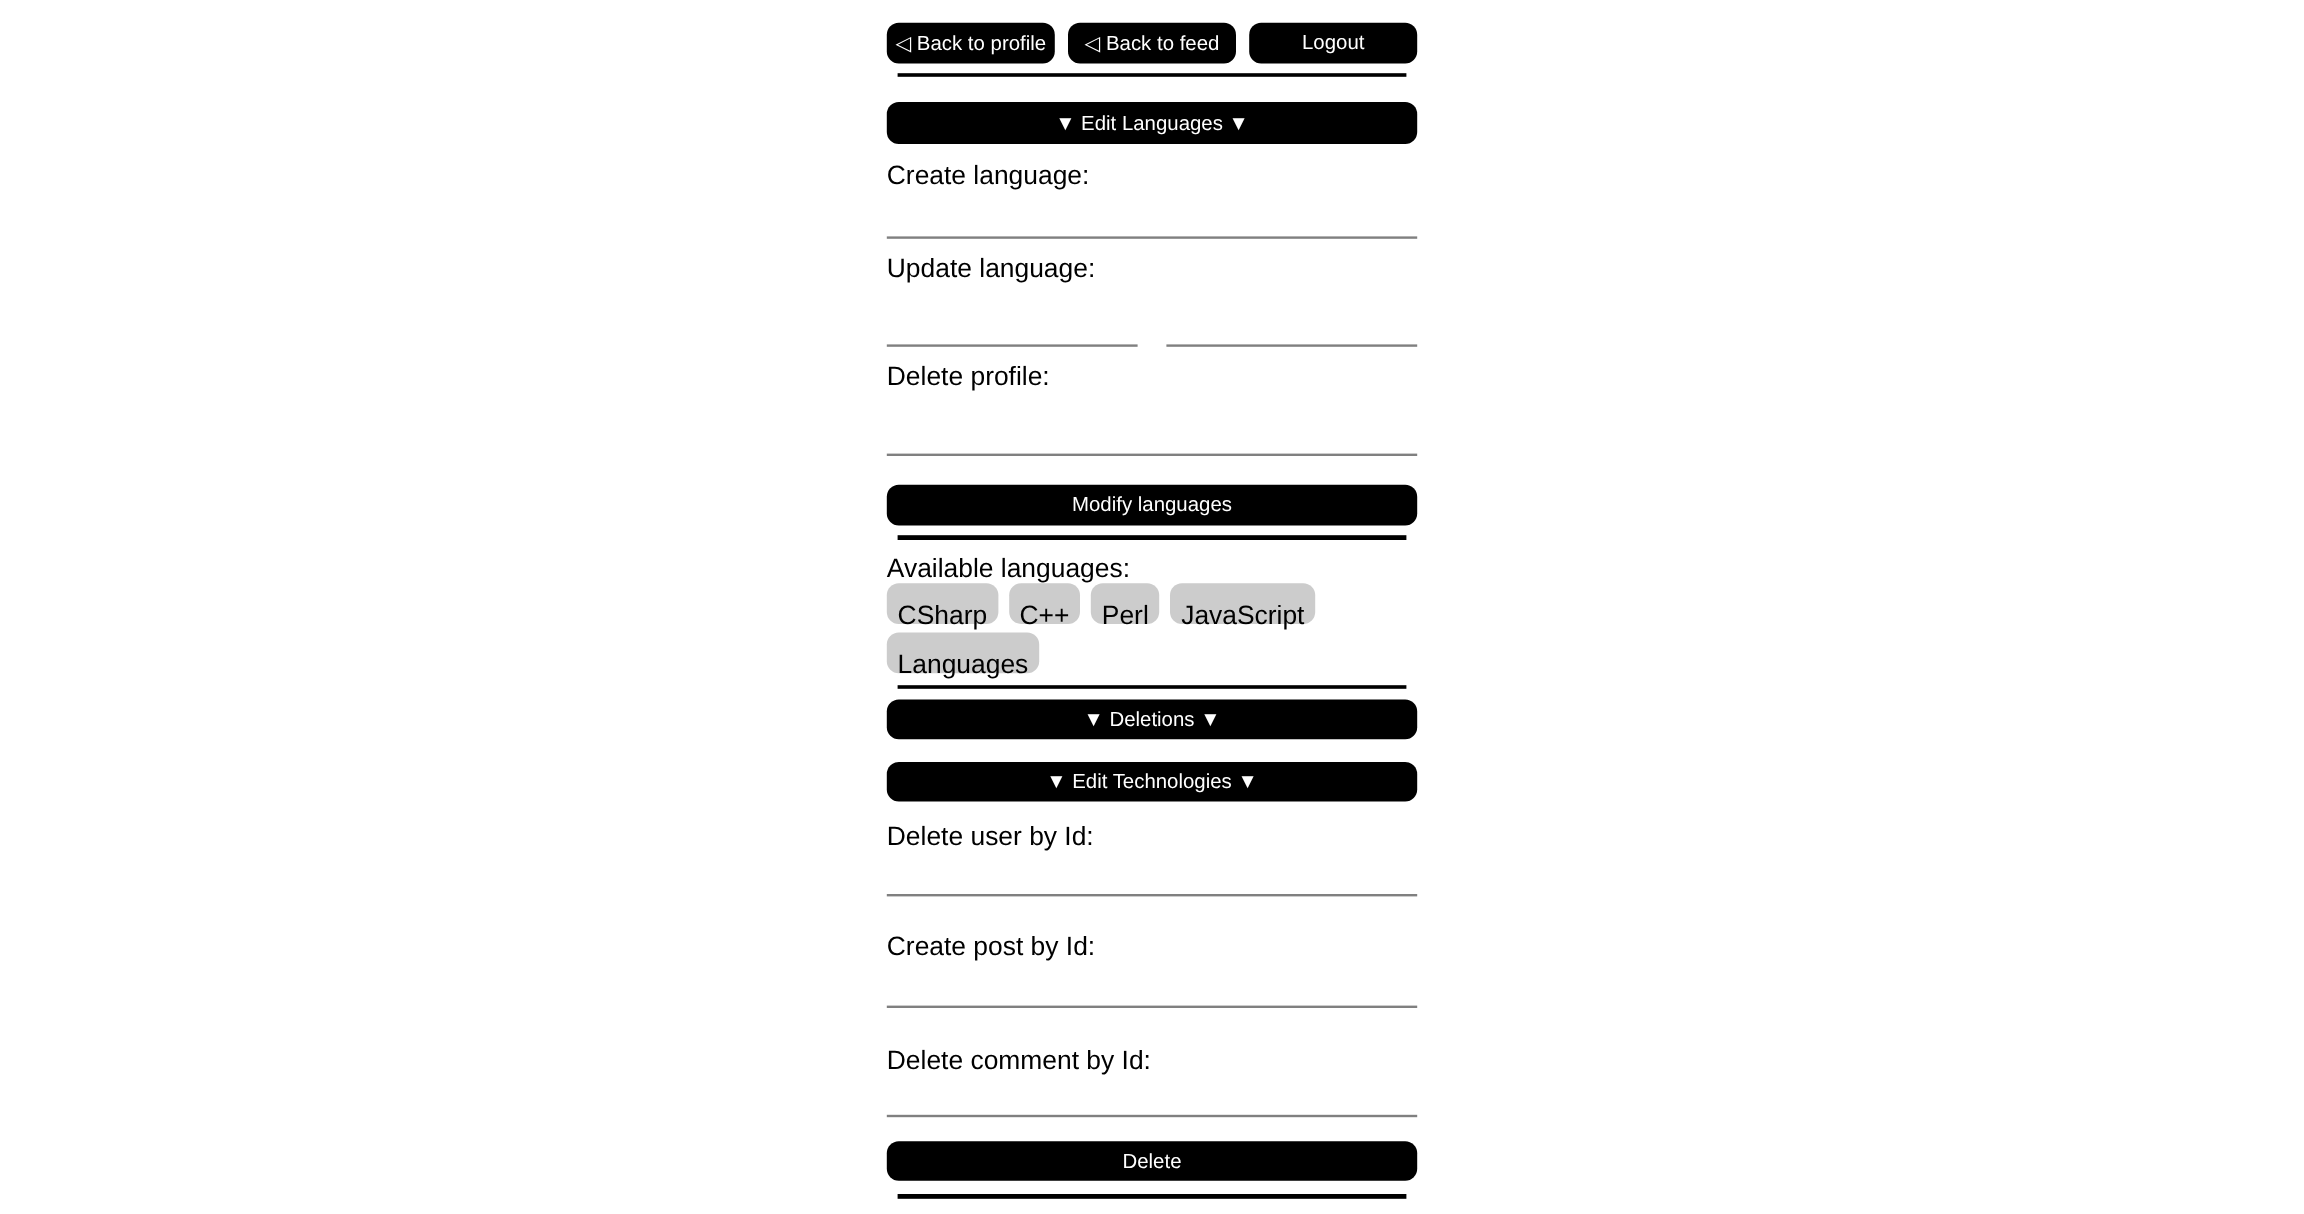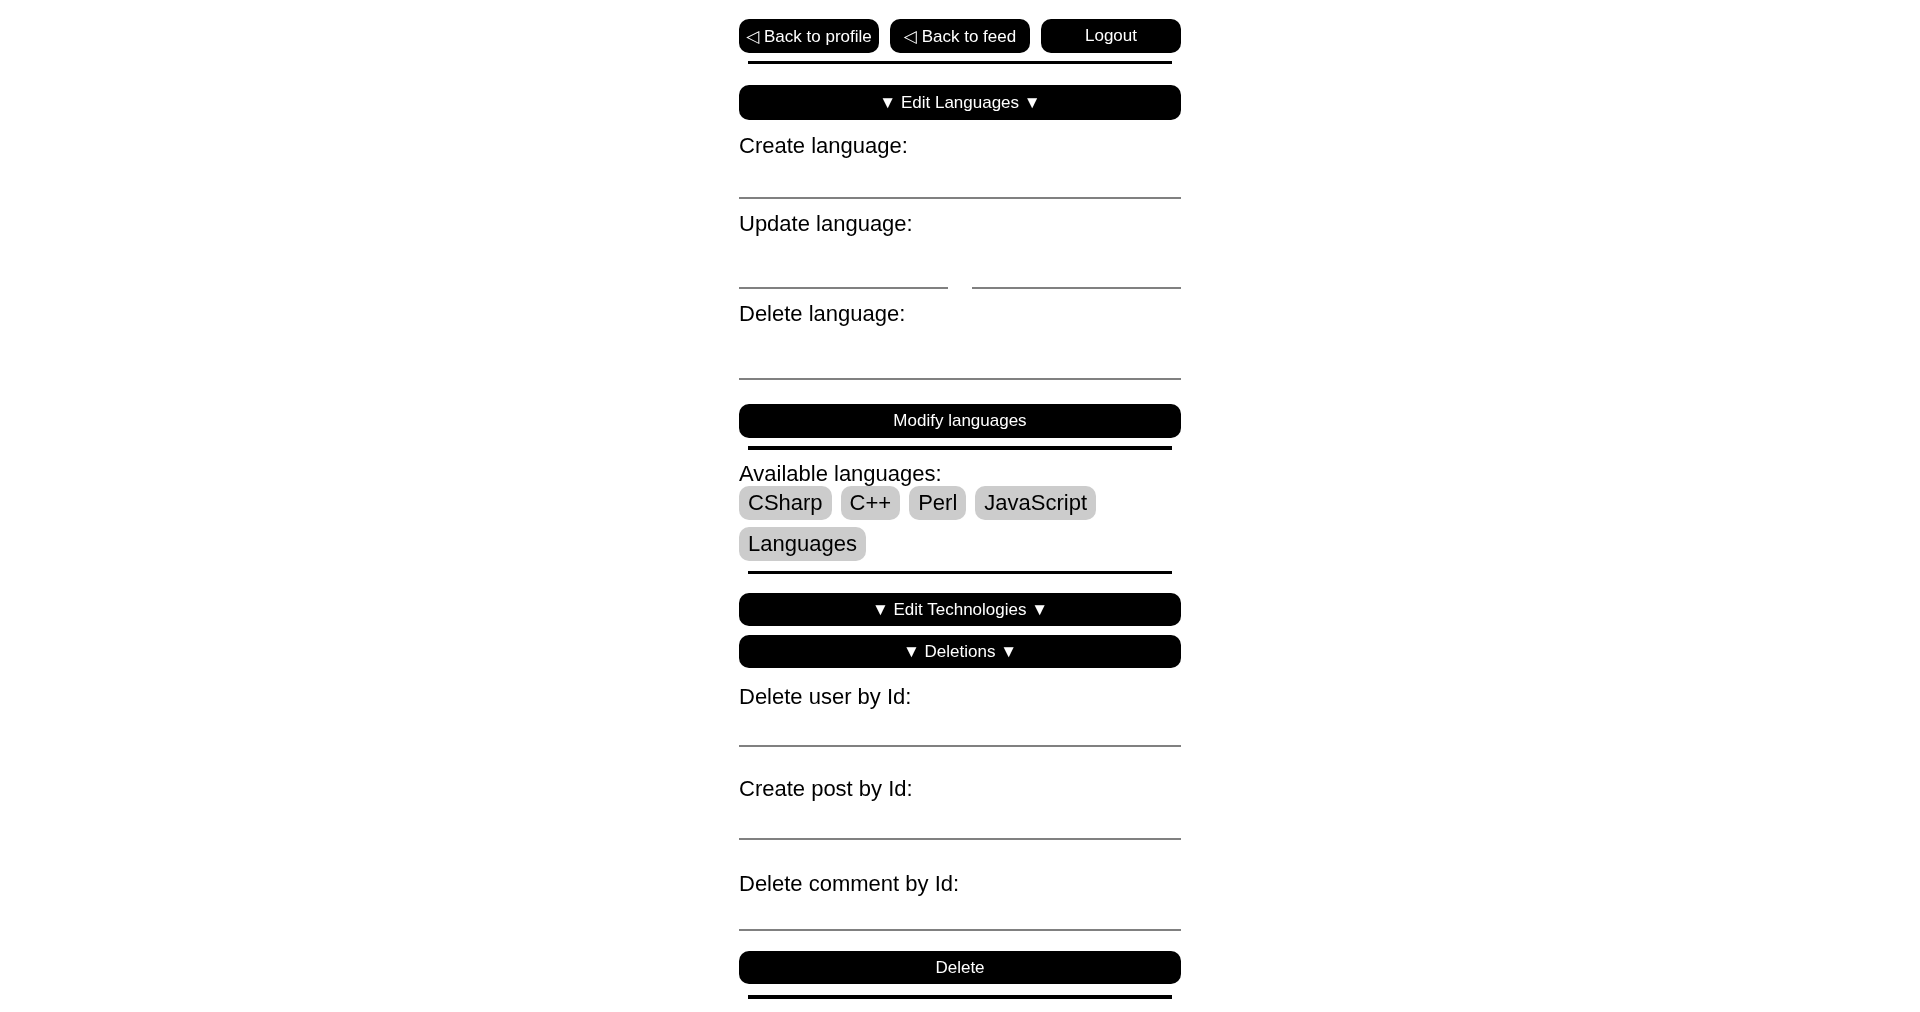--- a/index.html
+++ b/index.html
@@ -62,21 +62,21 @@
   .update-row { display: flex; justify-content: space-between; }
   .update-row .underline-input { width: 209px; height: 53px; }
   .lbl-delete-lang { margin-top: 13px; }
   .input-delete-lang { height: 54px; }
   .btn-modify { margin-top: 24px; height: 34px; }
   .lbl-available { margin-top: 12px; }
 
   .pills { display: flex; flex-wrap: wrap; gap: 7px 9px; }
   .pill {
     height: 34px;
-    padding: 4px 9px;
+    padding: 14px 9px;
     background: var(--pill-bg, #cccccc);
     color: var(--pill-text, #000000);
     border: none;
     border-radius: 10px;
     font-size: 22px;
     font-family: inherit;
     cursor: pointer;
   }
 
   .btn-edit-tech { margin-top: 19px; height: 33px; }
@@ -106,21 +106,21 @@
 
   <span class="label lbl-create">Create language:</span>
   <input type="text" class="underline-input input-create" style="">
 
   <span class="label lbl-update">Update language:</span>
   <div class="update-row">
     <input type="text" class="underline-input" style="">
     <input type="text" class="underline-input" style="">
   </div>
 
-  <span class="label lbl-delete-lang">Delete language:</span>
+  <span class="label lbl-delete-lang">Delete profile:</span>
   <input type="text" class="underline-input input-delete-lang" style="">
 
   <button class="btn wide btn-modify">Modify languages</button>
 
   <div class="divider d2"></div>
 
   <span class="label lbl-available">Available languages:</span>
   <div class="pills">
 
       <button class="pill">CSharp</button>
@@ -129,23 +129,23 @@
 
       <button class="pill">Perl</button>
 
       <button class="pill">JavaScript</button>
 
       <button class="pill">Languages</button>
     </div>
 
   <div class="divider d3"></div>
 
+  <button class="btn wide btn-deletions">▼ Deletions ▼</button>
+
   <button class="btn wide btn-edit-tech">▼ Edit Technologies ▼</button>
-
-  <button class="btn wide btn-deletions">▼ Deletions ▼</button>
 
   <span class="label lbl-user">Delete user by Id:</span>
   <input type="text" class="underline-input input-user" style="">
 
   <span class="label lbl-post">Create post by Id:</span>
   <input type="text" class="underline-input input-post" style="">
 
   <span class="label lbl-comment">Delete comment by Id:</span>
   <input type="text" class="underline-input input-comment" style="">
 

